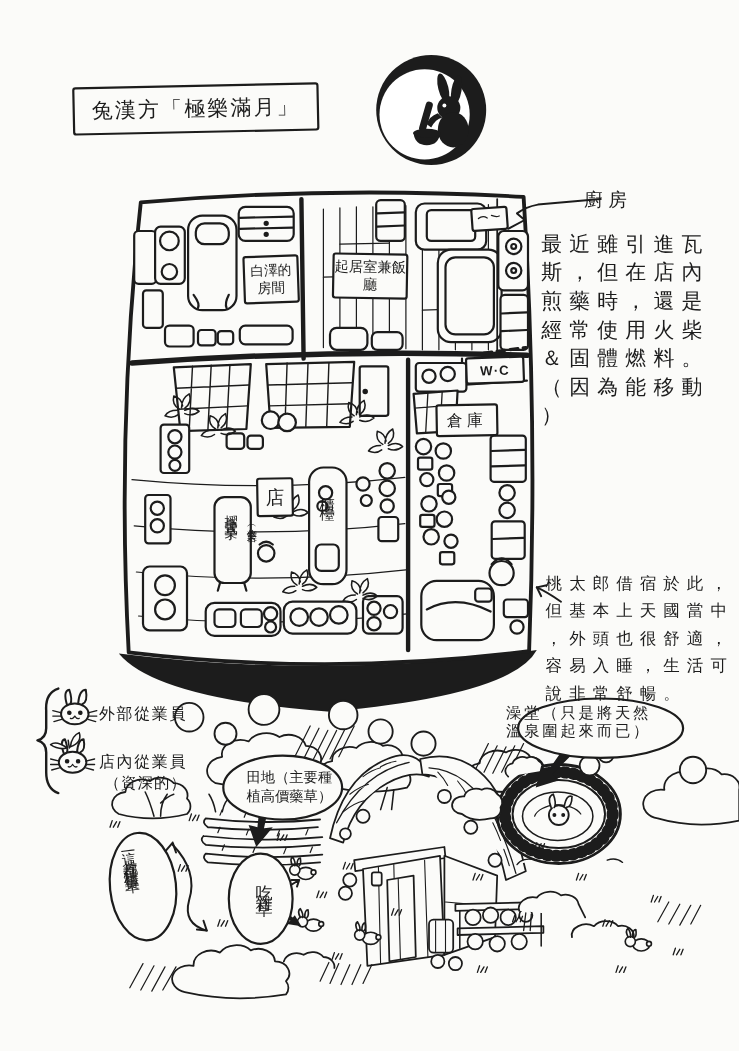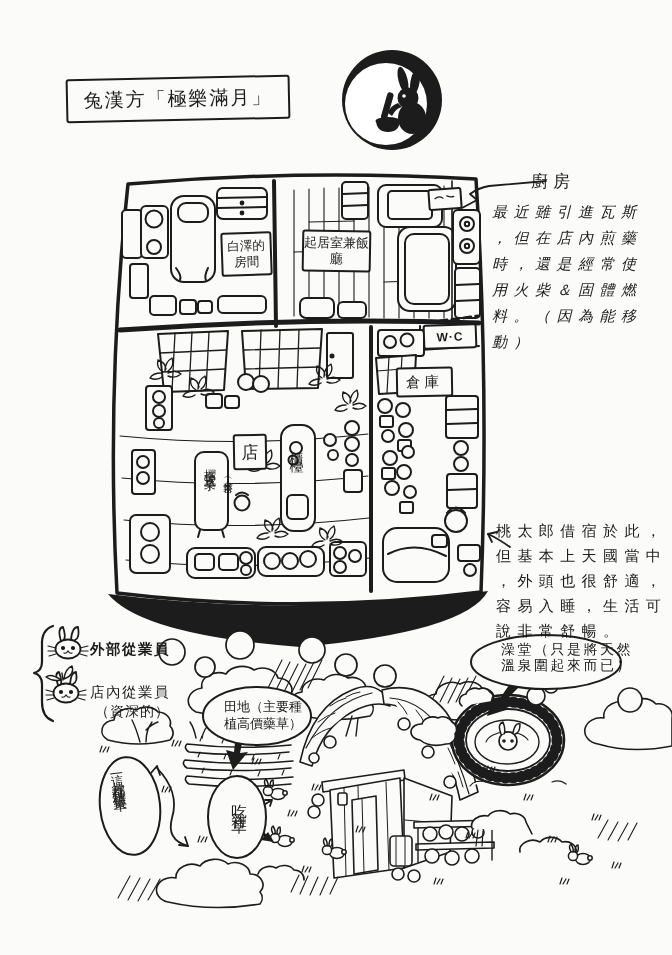--- a/index.html
+++ b/index.html
@@ -8,43 +8,43 @@
   #stage{position:absolute;inset:0;background:#fbfbf9;}
   #art{position:absolute;left:0;top:0;}
   .ov{position:absolute;white-space:pre-wrap;}
   .boxed{border:2.2px solid #1c1c1c;background:#fbfbf9;display:flex;
          align-items:center;justify-content:center;text-align:center;border-radius:3px;}
   .vtext{writing-mode:vertical-rl;text-orientation:upright;}
   .cjk{line-break:anywhere;word-break:break-all;}
   #title-box{left:66px;top:77px;width:220px;height:40px;font-size:19px;
              letter-spacing:2px;transform:rotate(-1.2deg);border-width:2.4px;}
   #kitchen-label{left:531px;top:170px;font-size:17px;letter-spacing:5px;}
-  #kitchen-note{left:492px;top:199px;width:160px;font-size:15px;
-                letter-spacing:6.5px;line-height:26px;font-style:italic;}
+  #kitchen-note{left:492px;top:210px;width:160px;font-size:19px;
+                letter-spacing:6.5px;line-height:26px;}
   #momotaro-note{left:496px;top:519px;width:174px;font-size:15px;
                  letter-spacing:6.4px;line-height:25px;}
   #baize-label{left:221px;top:232px;width:47px;height:40px;font-size:12.5px;
                line-height:16px;transform:rotate(-2deg);}
   #living-label{left:302px;top:230px;width:65px;height:38px;font-size:13px;
                 line-height:16px;transform:rotate(1deg);}
   #wc-label{left:423px;top:324px;width:50px;height:21px;font-size:12px;
             letter-spacing:1px;transform:rotate(-2deg);font-family:"Liberation Sans",sans-serif;font-weight:bold;}
   #storage-label{left:396px;top:367px;width:53px;height:26px;font-size:14.5px;
                  letter-spacing:4px;transform:rotate(-1deg);text-align:center;}
   #shop-label{left:233px;top:434px;width:30px;height:32px;font-size:17px;
               transform:rotate(-1deg);}
   #counter-label{left:287px;top:441px;font-size:14px;letter-spacing:7px;}
   #folding-label{left:201px;top:459px;font-size:12px;letter-spacing:3px;height:80px;}
   #worktable-label{left:221px;top:473px;font-size:9.5px;letter-spacing:1px;height:54px;}
-  #ext-label{left:90px;top:640px;font-size:14.5px;letter-spacing:1.5px;font-weight:bold;}
+  #ext-label{left:90px;top:640px;font-size:14.5px;letter-spacing:1.5px;}
   #int-label{left:90px;top:683px;font-size:14.5px;letter-spacing:1.5px;text-align:center;}
   #int-note{left:95px;top:703px;font-size:14px;letter-spacing:1px;}
   #field-bubble-text{left:212px;top:699px;width:90px;font-size:13px;
                      line-height:16.5px;text-align:right;}
-  #bath-bubble-text{left:497px;top:642px;width:140px;font-size:14px;
+  #bath-bubble-text{left:456px;top:642px;width:140px;font-size:14px;
                     line-height:16px;letter-spacing:2.5px;text-align:center;}
   #herb-bubble-text{left:111px;top:763px;height:90px;font-size:13.5px;
                     letter-spacing:3.5px;transform:rotate(-7deg);}
   #eat-bubble-text{left:228px;top:792px;font-size:15.5px;letter-spacing:7px;height:66px;}
 </style>
 </head>
 <body>
 
 <div id="stage">
 

